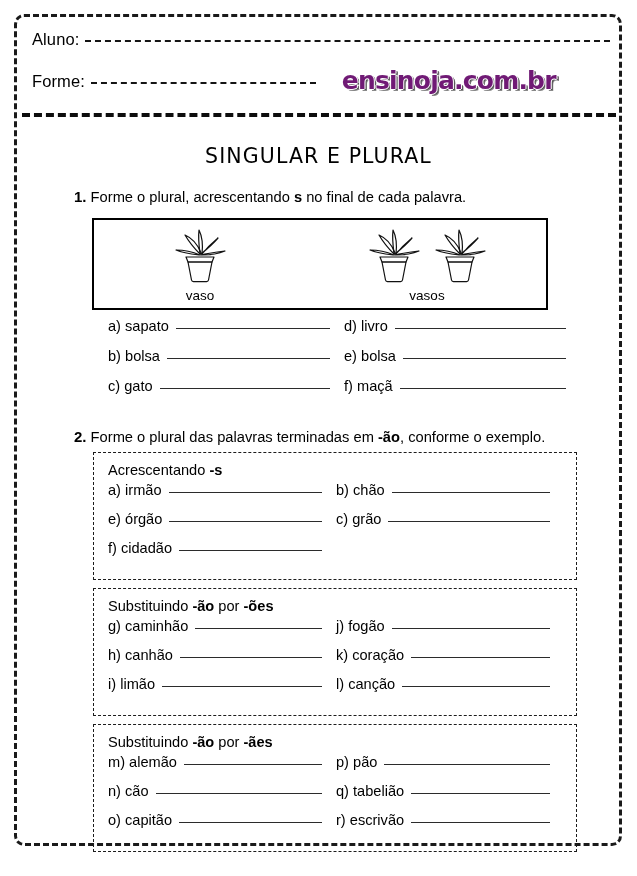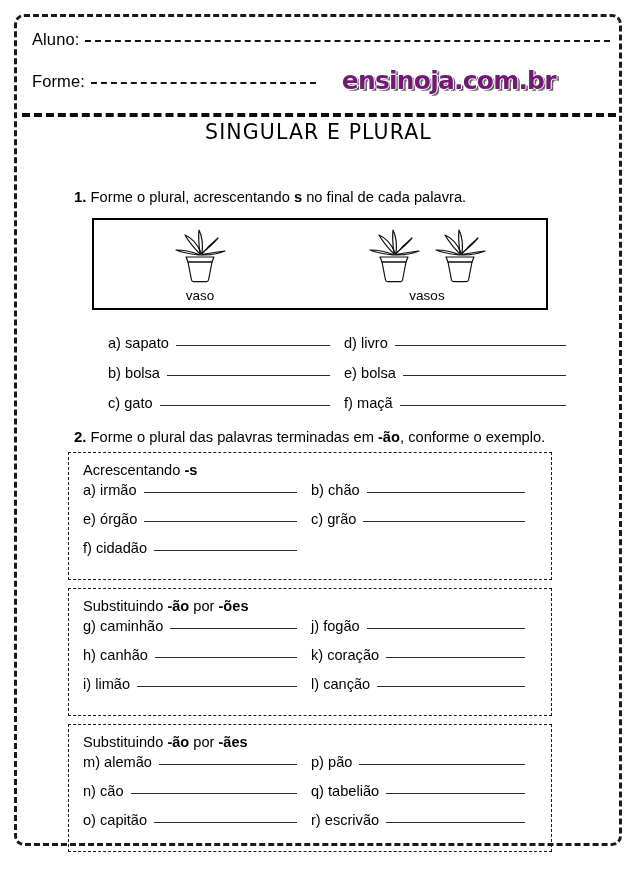--- a/index.html
+++ b/index.html
@@ -93,21 +93,21 @@
     top: 113px;
     width: 594px;
     height: 0;
     border-bottom: 4px dashed #0d0d0d;
   }
 
   
   .worksheet-title {
     position: absolute;
     left: 0;
-    top: 120px;
+    top: 144px;
     width: 637px;
     text-align: center;
     font-size: 20.5px;
     font-weight: normal;
     letter-spacing: 1.1px;
     font-family: "DejaVu Sans", sans-serif;
   }
 
   
   .exercise {
@@ -159,21 +159,20 @@
     line-height: 1.1;
   }
 
   
   .items-grid {
     position: absolute;
     display: grid;
     grid-template-columns: 232px 232px;
     column-gap: 4px;
     row-gap: 0px;
-    margin-top: 17px;
   }
   .ex1-items { left: 108px; top: 318px; }
 
   .item {
     display: flex;
     align-items: baseline;
     height: 30px;
     font-size: 14.6px;
     white-space: nowrap;
   }
@@ -183,21 +182,21 @@
     height: 0;
     border-bottom: 1.4px solid #2b2b2b;
     position: relative;
     top: -2px;
     margin-right: 10px;
   }
 
   
   .subbox {
     position: absolute;
-    left: 68px;
+    left: 93px;
     width: 484px;
     border: 1.6px dashed #1c1c1c;
     box-sizing: border-box;
     padding: 9px 14px 21px 14px;
   }
   .subbox-1 { top: 452px; height: 128px; }
   .subbox-2 { top: 588px; height: 128px; }
   .subbox-3 { top: 724px; height: 128px; }
 
   .subbox-title {

